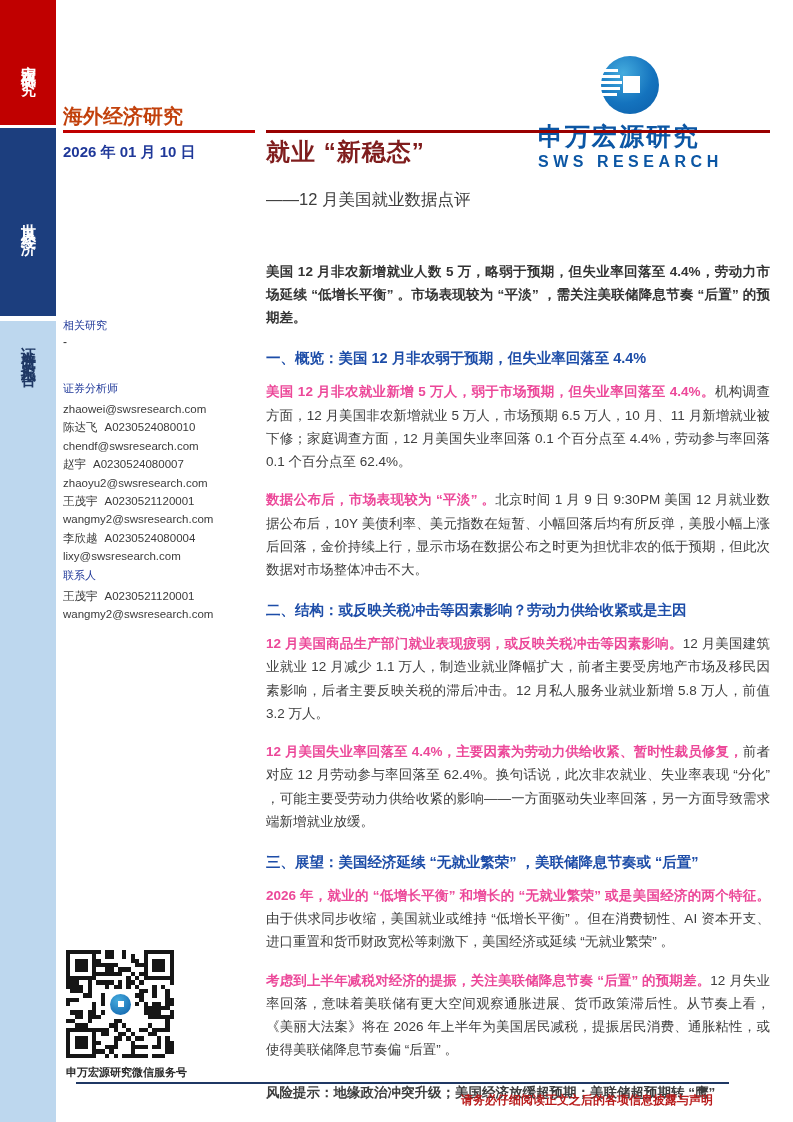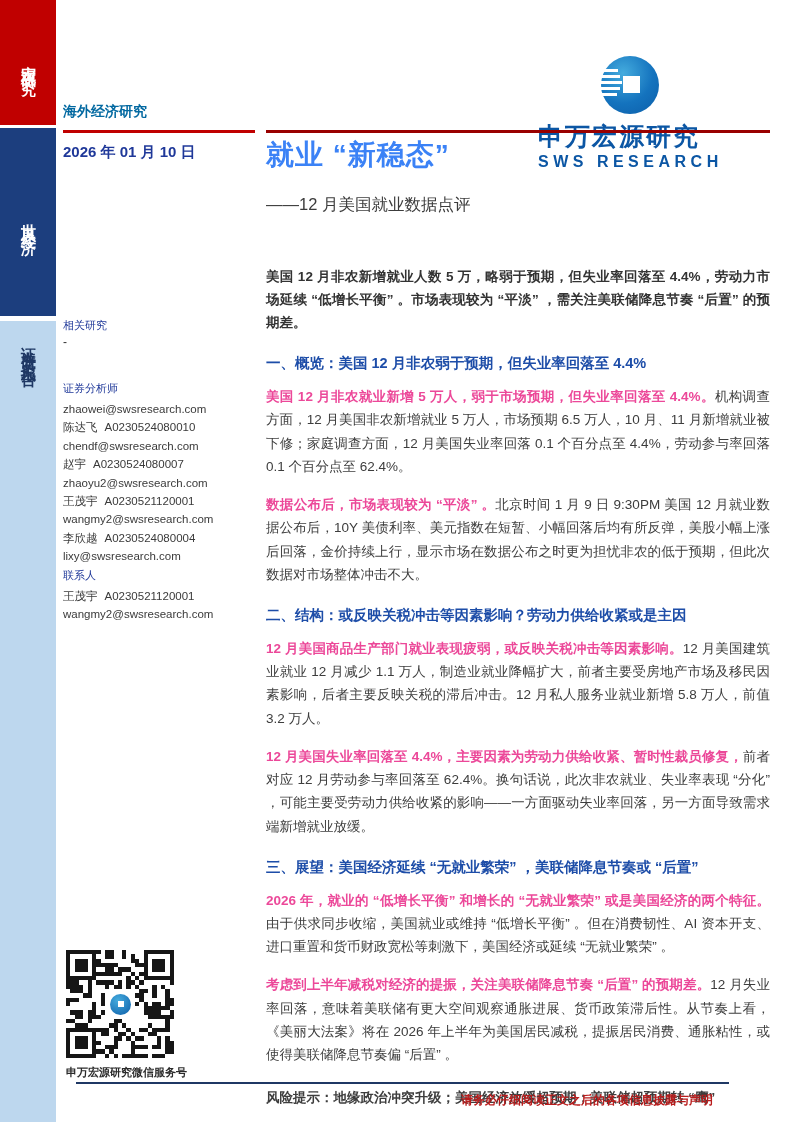--- a/index.html
+++ b/index.html
@@ -10,21 +10,21 @@
   
   .side-block { position:absolute; left:0; width:56px; display:flex; justify-content:center; }
   .side-red   { top:0;   height:125px; background:#C00000; align-items:center; }
   .side-navy  { top:128px; height:188px; background:#1C3E7E; align-items:center; }
   .side-light { top:321px; height:801px; background:#BDD7EE; align-items:flex-start; padding-top:14px; }
   .vtext { writing-mode:vertical-rl; text-orientation:upright; font-weight:bold; font-size:15px;
            letter-spacing:5px; color:#ffffff; }
   .side-light .vtext { color:#1F3864; }
 
   
-  .category { position:absolute; left:63px; top:103px; font-size:14px; font-weight:bold; color:#0369a1; }
+  .category { position:absolute; left:63px; top:103px; font-size:20px; font-weight:bold; color:#c2410c; }
   .rule-left  { position:absolute; left:63px;  top:130px; width:192px; height:3px; background:#C00000; }
   .rule-right { position:absolute; left:266px; top:130px; width:504px; height:3px; background:#990000; }
   .date { position:absolute; left:63px; top:143px; font-size:15px; font-weight:bold; color:#1F3899; }
 
   .logo { position:absolute; left:538px; top:56px; display:flex; align-items:center; gap:9px;flex-direction:column; }
   .logo-icon { position:relative; width:58px; height:58px; border-radius:50%;
                background:radial-gradient(circle at 38% 30%, #45ACDE 0%, #1473BE 55%, #0C5DA8 100%); }
   .logo-icon::after { content:""; position:absolute; left:22px; top:20px; width:17px; height:17px; background:#fff; }
   .logo-stripes { position:absolute; left:-5px; top:13px; width:28px; display:flex; flex-direction:column; gap:3px; }
   .logo-stripes i { display:block; height:3px; background:#fff; }
@@ -41,21 +41,21 @@
   .lp-label { font-size:11px; font-weight:normal; color:#1F3899; }
   .lp-dash  { font-size:12px; color:#333; margin-top:2px; }
   .analysts-label { margin-top:32px; }
   .an-line { font-size:11.5px; color:#3a3a3a; line-height:1.6; }
   .an-id { margin-left:7px; }
   .contact-label { margin-top:2px; }
   .an-list { margin-top:4px; }
 
   
   .main { position:absolute; left:266px; top:138px; width:504px; }
-  .title { font-size:28px; font-weight:bold; color:#3b82f6; letter-spacing:1px; line-height:1.2; }
+  .title { font-size:24px; font-weight:bold; color:#7f1d1d; letter-spacing:1px; line-height:1.2; }
   .subtitle { font-size:16.5px; color:#3c3c3c; margin-top:22px; }
   .body-copy { margin-top:49px; }
   .body-copy p { font-size:13.5px; line-height:1.72; color:#3d3d3d; text-align:justify; margin-bottom:15px; }
   .body-copy p b { color:#ec4899; }
   .abstract { font-weight:bold; color:#333 !important; }
   .sec-h { font-size:14.5px; font-weight:bold; color:#1D4DA8; margin:20px 0 12px; }
   .risk { font-size:14px; font-weight:bold; color:#1D4DA8; margin-top:20px; }
 
   
   .qr-wrap { position:absolute; left:66px; top:950px; width:110px; }

